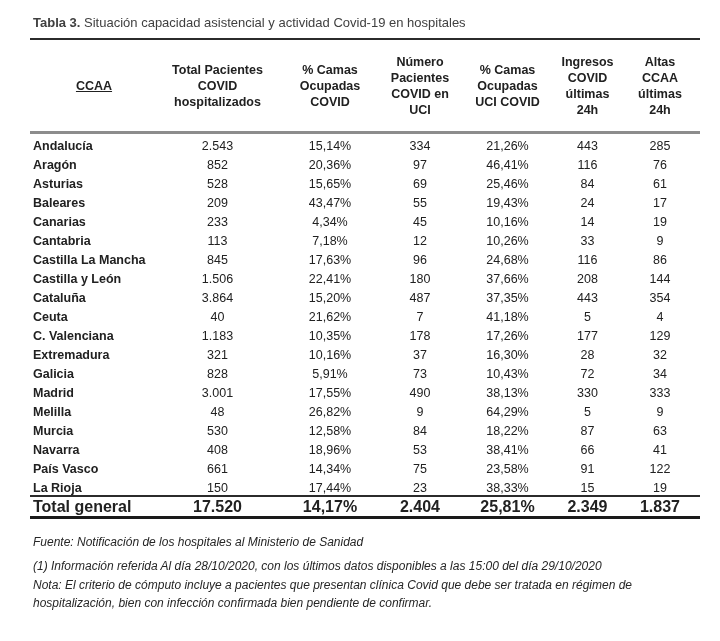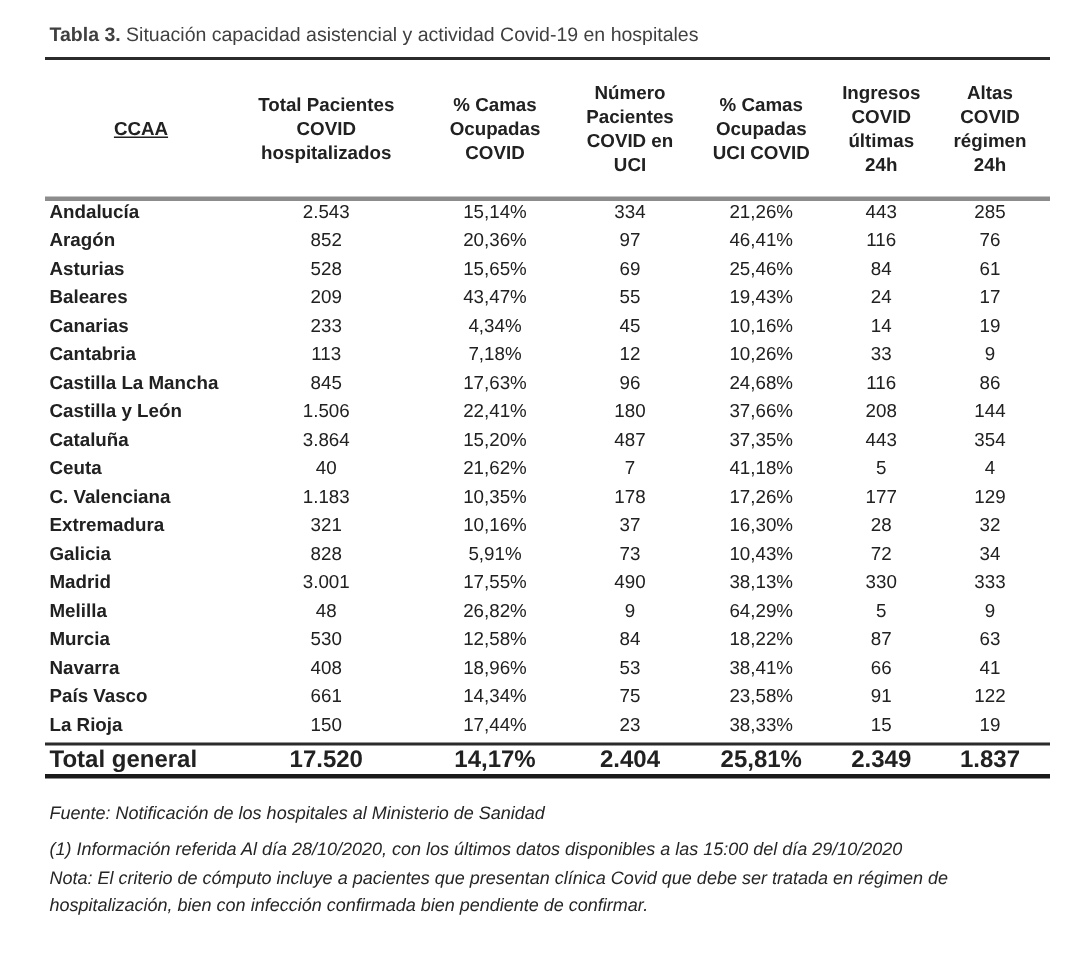--- a/index.html
+++ b/index.html
@@ -31,21 +31,21 @@
   .thead .cell.c0 { justify-content: center; text-decoration: underline; }
   .hlabel { text-align: center; }
   .c0 .hlabel { text-align: left; margin-left: 3px; }
   .hl1 { max-width: 110px; }
   .hl2 { max-width: 74px; }
   .hl3 { max-width: 70px; }
   .hl4 { max-width: 74px; text-align: center; }
   .hl5 { max-width: 58px; }
   .hl6 { max-width: 58px; }
 
-  .trow { display: flex; height: 19px; align-items: flex-start; font-size: 12.5px; }
+  .trow { display: flex; height: 19px; align-items: flex-end; font-size: 12.5px; }
   .cell { flex: 0 0 auto; }
   .c0 { width: 125px; text-align: left; }
   .c1 { width: 125px; text-align: center; }
   .c2 { width: 100px; text-align: center; }
   .c3 { width: 80px;  text-align: center; }
   .c4 { width: 95px;  text-align: center; }
   .c5 { width: 65px;  text-align: center; }
   .c6 { width: 80px;  text-align: center; }
   .trow .c0 { font-weight: bold; padding-left: 3px; }
 
@@ -88,21 +88,21 @@
         <div class="cell c3">
           <span class="hlabel hl3">Número Pacientes COVID en UCI</span>
         </div>
         <div class="cell c4">
           <span class="hlabel hl4">% Camas Ocupadas UCI COVID</span>
         </div>
         <div class="cell c5">
           <span class="hlabel hl5">Ingresos COVID últimas 24h</span>
         </div>
         <div class="cell c6">
-          <span class="hlabel hl6">Altas COVID régimen 24h</span>
+          <span class="hlabel hl6">Altas CCAA últimas 24h</span>
         </div>
       </div>
     <div>
         <div class="trow">
           <div class="cell c0">Andalucía</div>
           <div class="cell c1">2.543</div>
           <div class="cell c2">15,14%</div>
           <div class="cell c3">334</div>
           <div class="cell c4">21,26%</div>
           <div class="cell c5">443</div>

